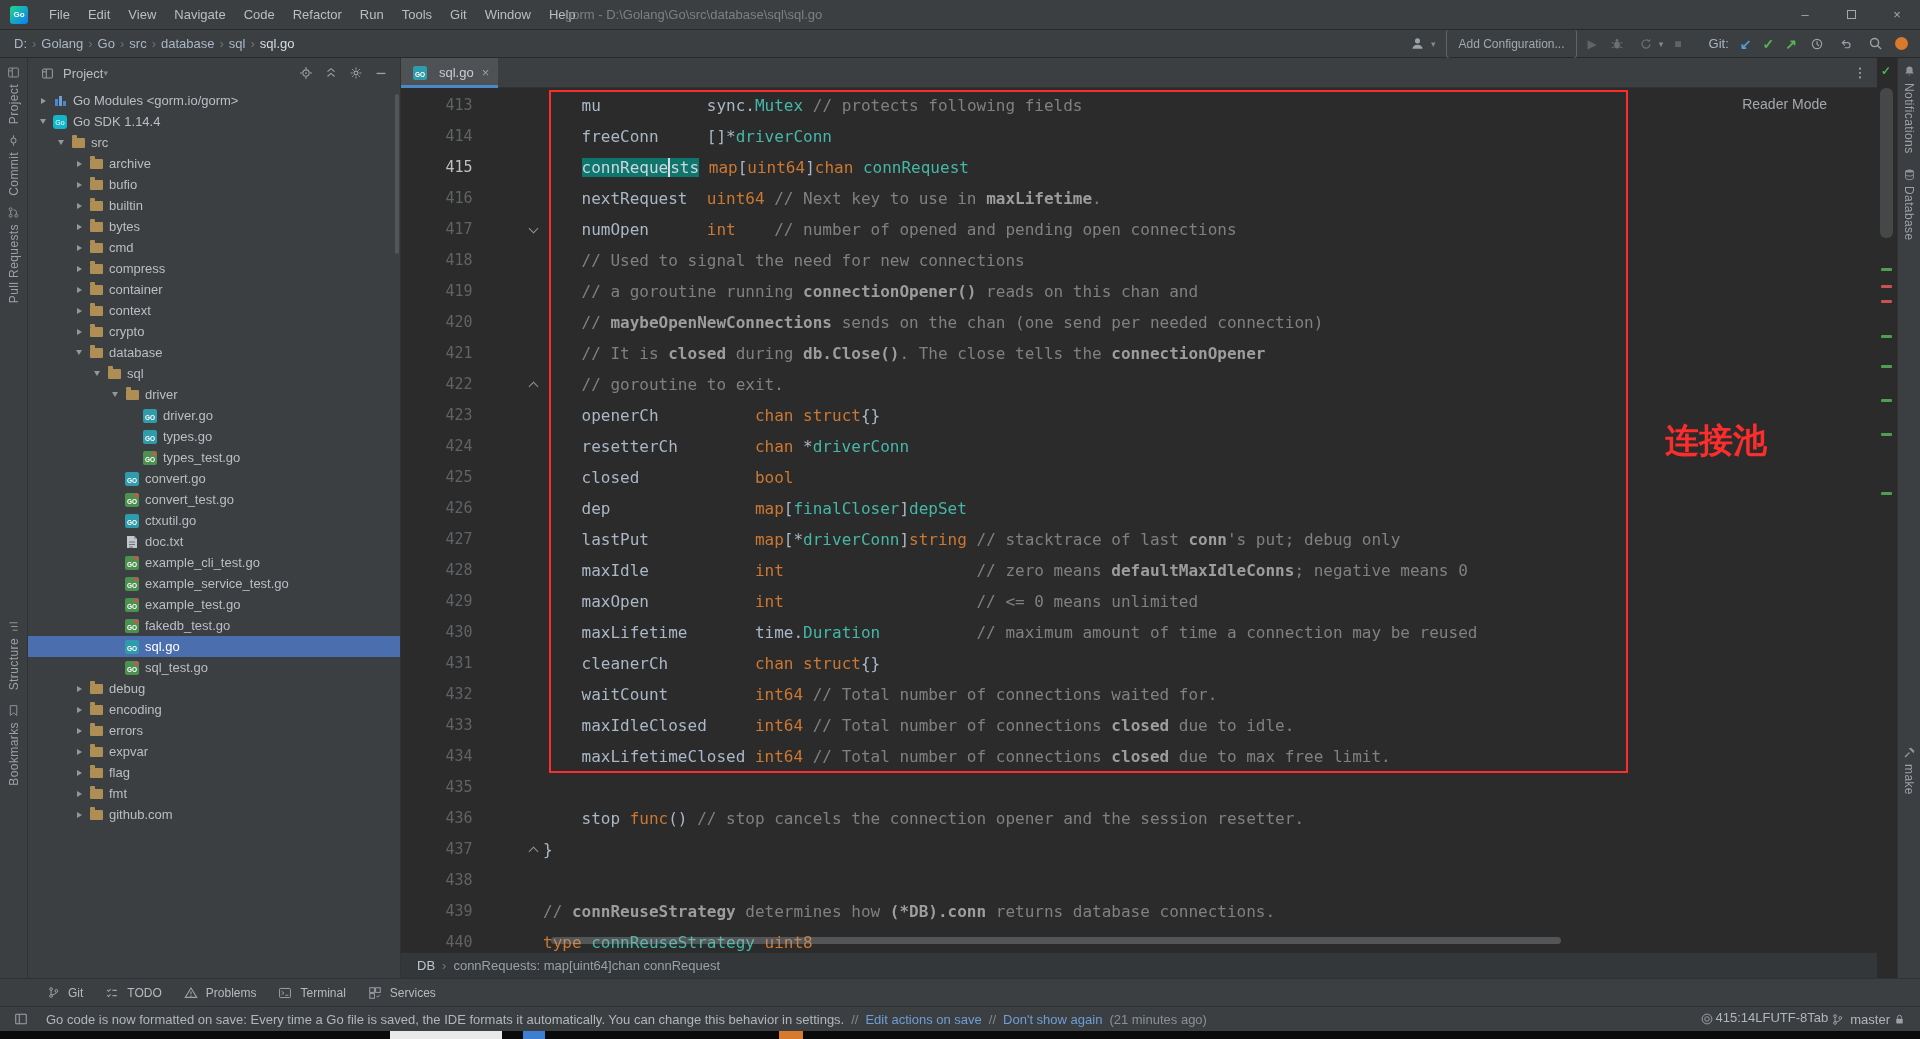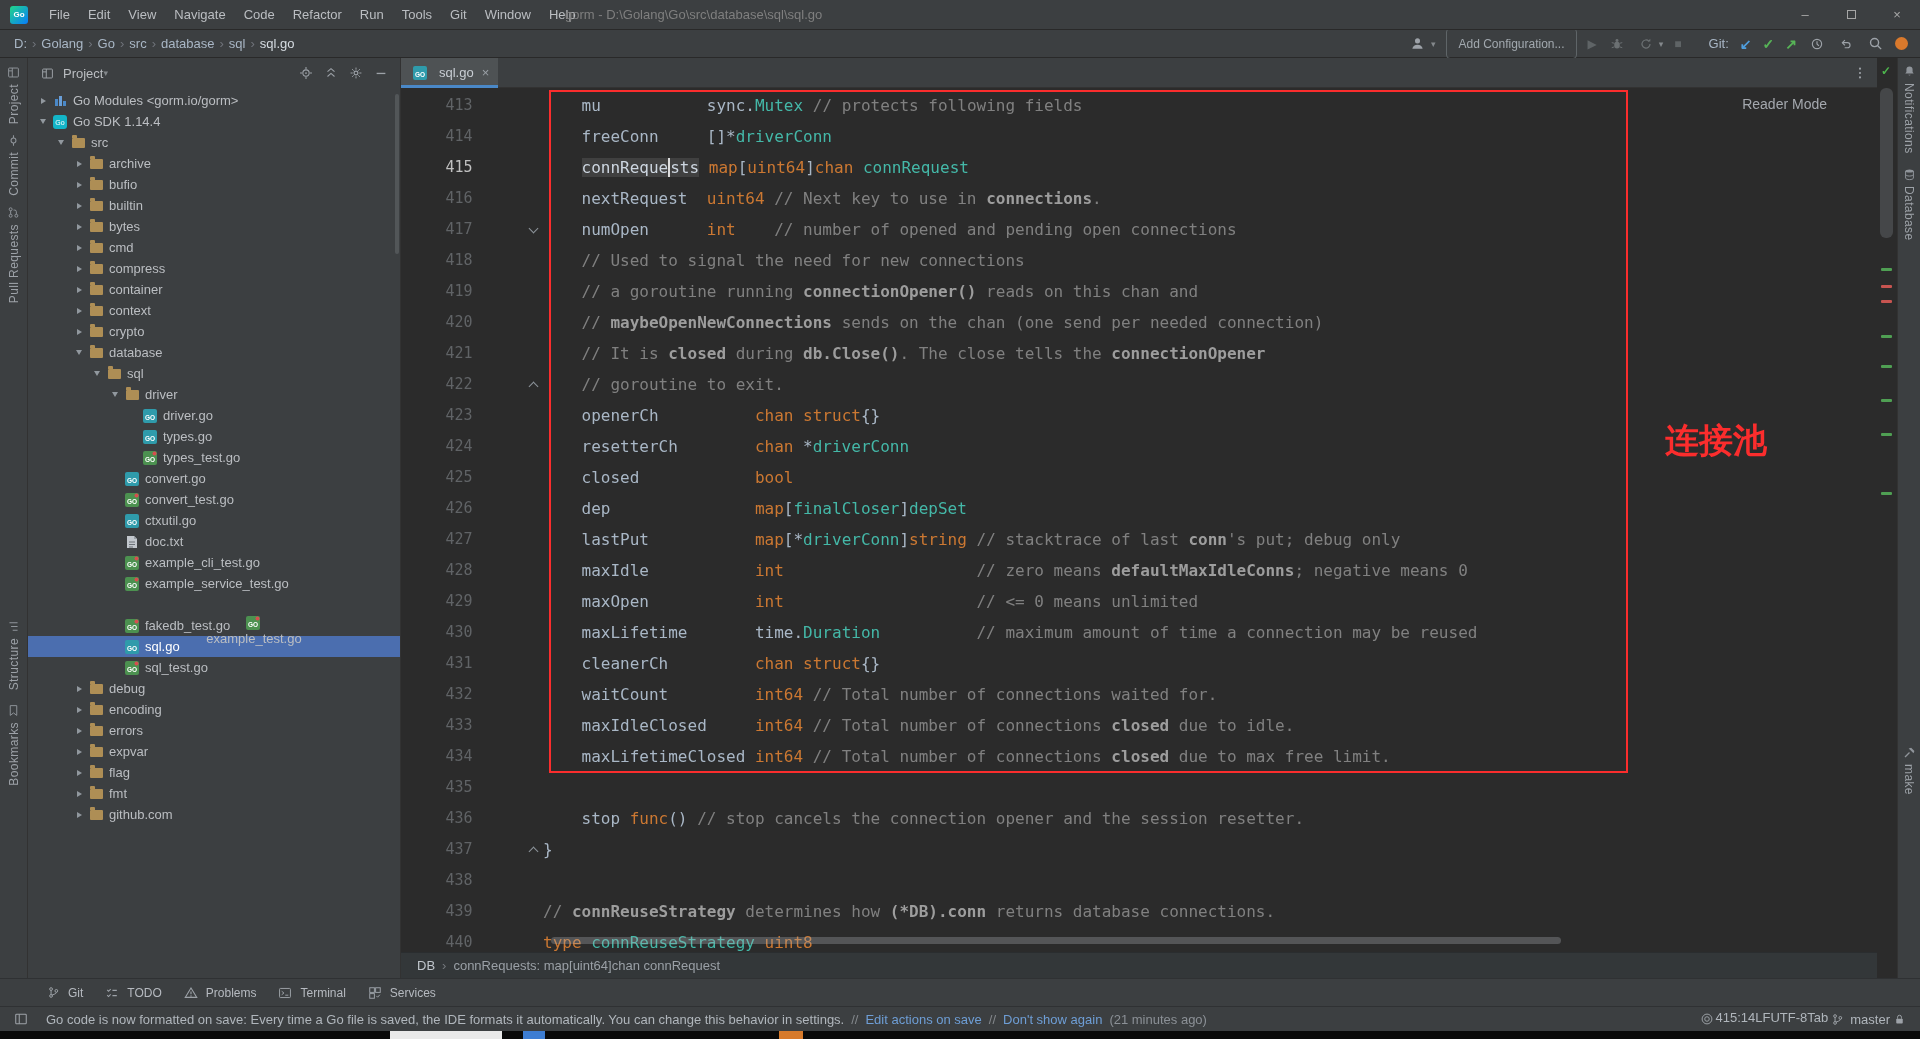--- a/index.html
+++ b/index.html
@@ -75,21 +75,21 @@
 .ln{display:inline-block;width:126px;padding-right:10px;text-align:center;color:#606366;font-size:15px;vertical-align:top}
 .ln.cur{color:#c0c0c0}
 .fold{display:inline-block;width:16px;height:31px;position:relative;vertical-align:top}
 .fold.fd::before{content:"";position:absolute;width:6px;height:6px;border-right:1.6px solid #8d949b;border-bottom:1.6px solid #8d949b;left:3px;top:11px;transform:rotate(45deg)}
 .fold.fu::before{content:"";position:absolute;width:6px;height:6px;border-right:1.6px solid #8d949b;border-bottom:1.6px solid #8d949b;left:3px;top:14px;transform:rotate(-135deg)}
 .tk-p{color:#a9b7c6}
 .tk-k{color:#cc7832}
 .tk-t{color:#44b8a8}
 .tk-c{color:#808080}
 .tk-cb{color:#9d9d9d;font-weight:bold}
-.tk-sel{color:#cdd6e0;background:#404040}
+.tk-sel{color:#cdd6e0;background:#0f766e}
 .tk-caret{display:inline-block;width:0;height:19px;border-left:2px solid #dcdcdc;vertical-align:-4px}
 .red-rect{position:absolute;left:148px;top:2px;width:1079px;height:683px;border:2px solid #fb2d2d;pointer-events:none}
 .cn{position:absolute;left:1264px;top:330px;color:#fb2d2d;font-size:34px;font-weight:700;font-family:"DejaVu Sans",sans-serif}
 .reader{position:absolute;top:8px;right:50px;font-size:14px;color:#a4a8ae;font-family:"Liberation Sans",sans-serif}
 .hscroll{position:absolute;left:150px;top:849px;width:1010px;height:7px;background:rgba(170,175,180,.32);border-radius:4px}
 .crumbbar{height:26px;background:#333739;border-top:1px solid #2a2d2f;display:flex;align-items:center;padding-left:16px;gap:7px;flex:none}
 .cb-l{color:#c0c6cc;font-size:13px}
 .cb-s{color:#75797e;font-size:13px}
 .cb-r{color:#9aa0a6;font-size:13px}
 
@@ -503,21 +503,21 @@
           <span class="chev"></span>
           <span class="tico">
             <svg width="14" height="14" viewBox="0 0 14 14">
               <rect width="14" height="14" rx="2" fill="#4c9150"></rect>
               <text x="7" y="10.5" font-size="6.5" fill="#fff" text-anchor="middle" font-weight="bold" font-family="sans-serif">GO</text>
               <circle cx="11.5" cy="2.5" r="2" fill="#d64f4f"></circle>
             </svg>
           </span>
           <span class="tree-label">example_service_test.go</span>
         </div>
-        <div class="tree-row" style="padding-left: 80px; flex-direction: column;">
+        <div class="tree-row" style="padding-left: 80px;">
           <span class="chev"></span>
           <span class="tico">
             <svg width="14" height="14" viewBox="0 0 14 14">
               <rect width="14" height="14" rx="2" fill="#4c9150"></rect>
               <text x="7" y="10.5" font-size="6.5" fill="#fff" text-anchor="middle" font-weight="bold" font-family="sans-serif">GO</text>
               <circle cx="11.5" cy="2.5" r="2" fill="#d64f4f"></circle>
             </svg>
           </span>
           <span class="tree-label">example_test.go</span>
         </div>
@@ -624,21 +624,21 @@
             <circle cx="8" cy="8" r="1.2" fill="currentColor"></circle>
             <circle cx="8" cy="13" r="1.2" fill="currentColor"></circle>
           </svg>
         </span>
     </div>
     <div class="editor">
       <div>
           <div class="code-row"><span class="ln">413</span><span class="fold"></span><span class="ct"><span class="tk-p">    mu           </span><span class="tk-p">sync.</span><span class="tk-t">Mutex</span><span class="tk-p"> </span><span class="tk-c">// protects following fields</span></span></div>
           <div class="code-row"><span class="ln">414</span><span class="fold"></span><span class="ct"><span class="tk-p">    freeConn     []*</span><span class="tk-t">driverConn</span></span></div>
           <div class="code-row"><span class="ln cur">415</span><span class="fold"></span><span class="ct"><span class="tk-p">    </span><span class="tk-sel">connReque</span><span class="tk-caret"></span><span class="tk-sel">sts</span><span class="tk-p"> </span><span class="tk-k">map</span><span class="tk-p">[</span><span class="tk-k">uint64</span><span class="tk-p">]</span><span class="tk-k">chan</span><span class="tk-p"> </span><span class="tk-t">connRequest</span></span></div>
-          <div class="code-row"><span class="ln">416</span><span class="fold"></span><span class="ct"><span class="tk-p">    nextRequest  </span><span class="tk-k">uint64</span><span class="tk-p"> </span><span class="tk-c">// Next key to use in </span><span class="tk-cb">connections</span><span class="tk-c">.</span></span></div>
+          <div class="code-row"><span class="ln">416</span><span class="fold"></span><span class="ct"><span class="tk-p">    nextRequest  </span><span class="tk-k">uint64</span><span class="tk-p"> </span><span class="tk-c">// Next key to use in </span><span class="tk-cb">maxLifetime</span><span class="tk-c">.</span></span></div>
           <div class="code-row"><span class="ln">417</span><span class="fold fd"></span><span class="ct"><span class="tk-p">    numOpen      </span><span class="tk-k">int</span><span class="tk-p">    </span><span class="tk-c">// number of opened and pending open connections</span></span></div>
           <div class="code-row"><span class="ln">418</span><span class="fold"></span><span class="ct"><span class="tk-p">    </span><span class="tk-c">// Used to signal the need for new connections</span></span></div>
           <div class="code-row"><span class="ln">419</span><span class="fold"></span><span class="ct"><span class="tk-p">    </span><span class="tk-c">// a goroutine running </span><span class="tk-cb">connectionOpener()</span><span class="tk-c"> reads on this chan and</span></span></div>
           <div class="code-row"><span class="ln">420</span><span class="fold"></span><span class="ct"><span class="tk-p">    </span><span class="tk-c">// </span><span class="tk-cb">maybeOpenNewConnections</span><span class="tk-c"> sends on the chan (one send per needed connection)</span></span></div>
           <div class="code-row"><span class="ln">421</span><span class="fold"></span><span class="ct"><span class="tk-p">    </span><span class="tk-c">// It is </span><span class="tk-cb">closed</span><span class="tk-c"> during </span><span class="tk-cb">db.Close()</span><span class="tk-c">. The close tells the </span><span class="tk-cb">connectionOpener</span></span></div>
           <div class="code-row"><span class="ln">422</span><span class="fold fu"></span><span class="ct"><span class="tk-p">    </span><span class="tk-c">// goroutine to exit.</span></span></div>
           <div class="code-row"><span class="ln">423</span><span class="fold"></span><span class="ct"><span class="tk-p">    openerCh          </span><span class="tk-k">chan</span><span class="tk-p"> </span><span class="tk-k">struct</span><span class="tk-p">{}</span></span></div>
           <div class="code-row"><span class="ln">424</span><span class="fold"></span><span class="ct"><span class="tk-p">    resetterCh        </span><span class="tk-k">chan</span><span class="tk-p"> *</span><span class="tk-t">driverConn</span></span></div>
           <div class="code-row"><span class="ln">425</span><span class="fold"></span><span class="ct"><span class="tk-p">    closed            </span><span class="tk-k">bool</span></span></div>
           <div class="code-row"><span class="ln">426</span><span class="fold"></span><span class="ct"><span class="tk-p">    dep               </span><span class="tk-k">map</span><span class="tk-p">[</span><span class="tk-t">finalCloser</span><span class="tk-p">]</span><span class="tk-t">depSet</span></span></div>

